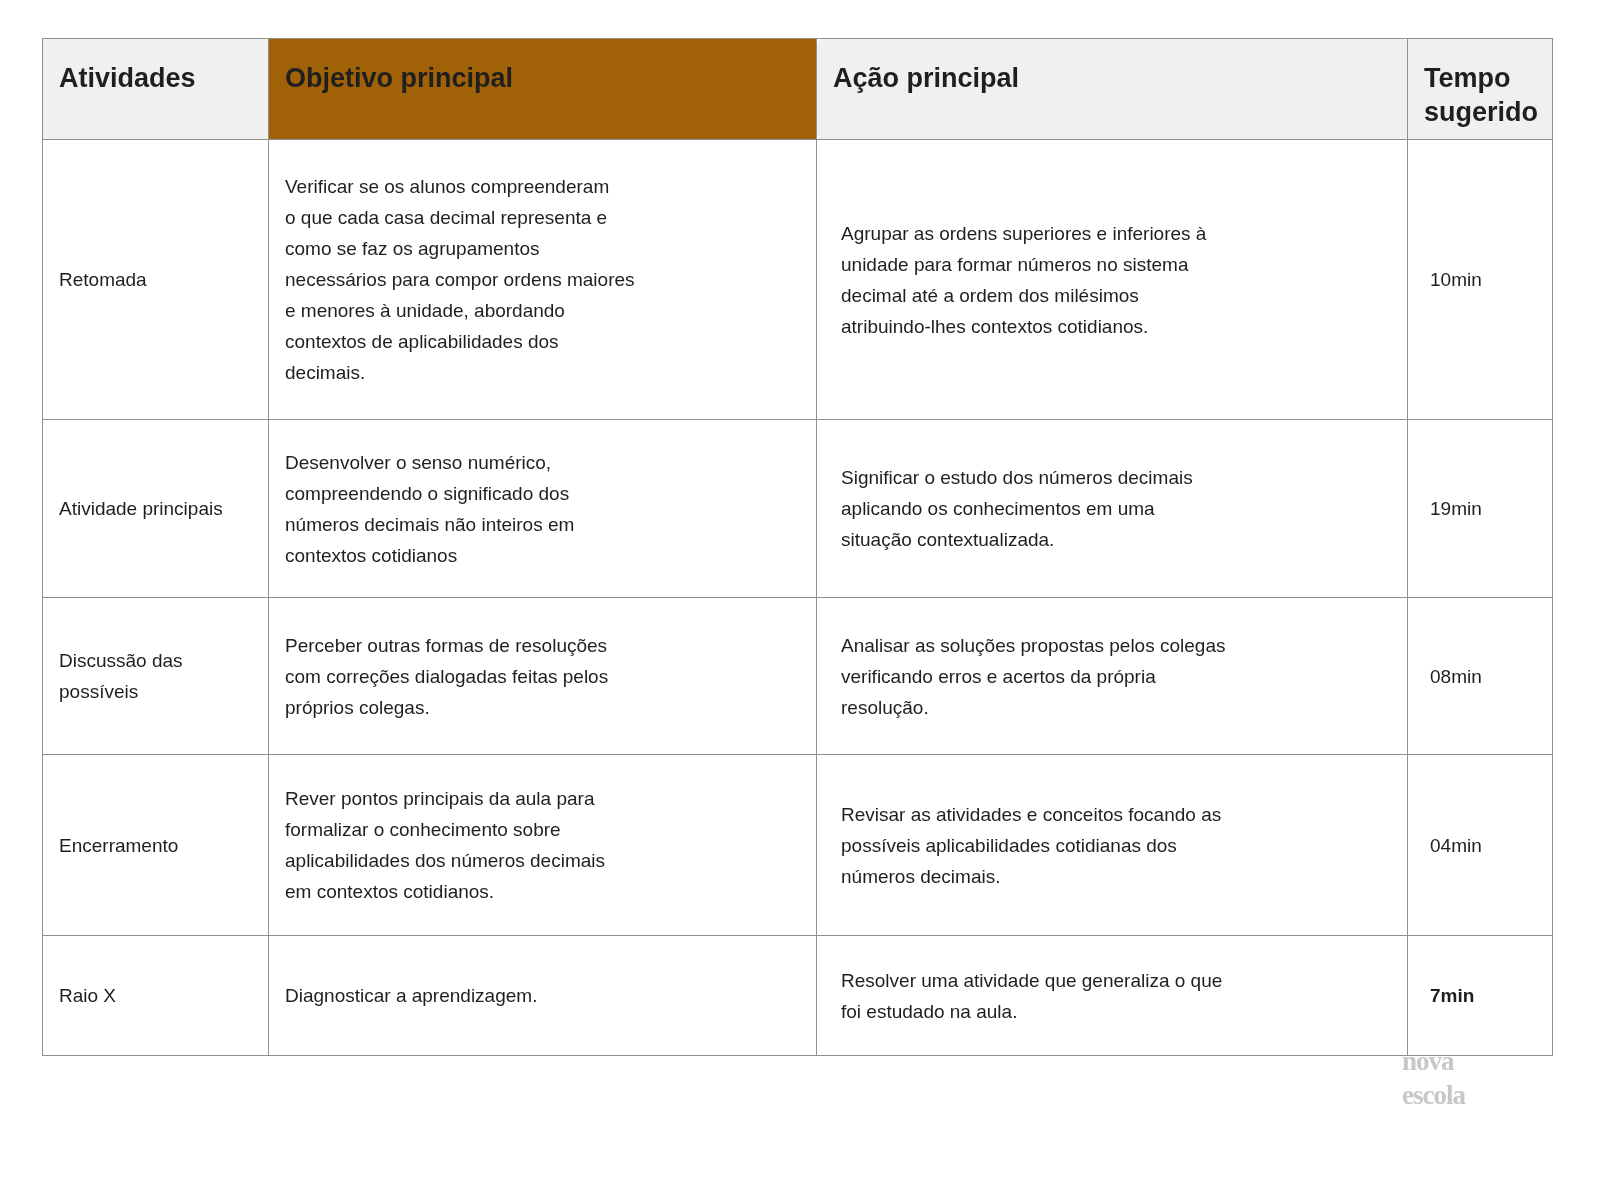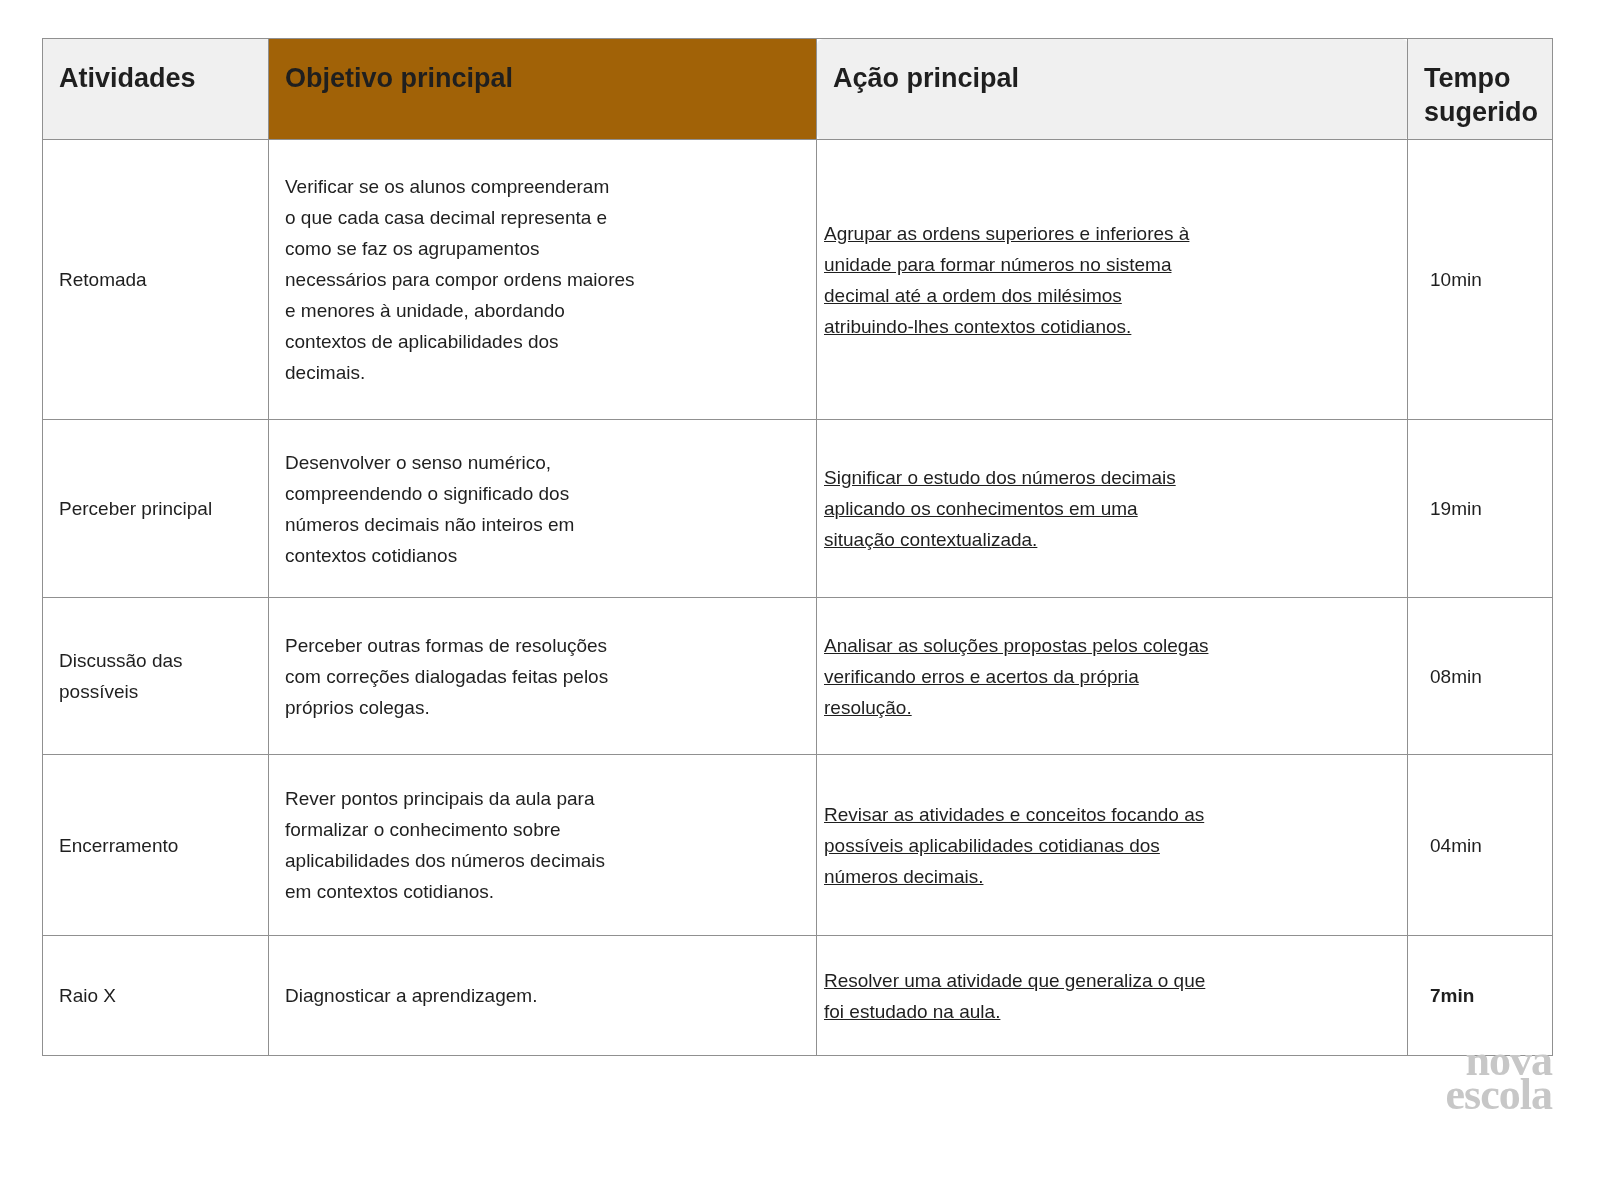--- a/index.html
+++ b/index.html
@@ -43,40 +43,40 @@
     padding: 22px 14px 10px 16px;
   }
   table.plan tbody td {
     background: #ffffff;
     font-size: 19px;
     line-height: 31px;
     vertical-align: middle;
     padding: 12px 12px 12px 16px;
   }
   table.plan tbody td.wrap { white-space: pre-line; }
-  table.plan tbody td.col-acao { padding-left: 7px; text-decoration: underline; }
+  table.plan tbody td.col-acao { padding-left: 24px; }
   table.plan tbody td.col-tempo { padding-left: 22px; }
   tr.row-h  { height: 93px; }
   tr.row-1  { height: 280px; }
   tr.row-2  { height: 178px; }
   tr.row-3  { height: 157px; }
   tr.row-4  { height: 181px; }
   tr.row-5  { height: 120px; }
   .watermark {
     position: absolute;
     left: 1402px;
     top: 1044px;
     width: 150px;
     font-family: "Liberation Serif", "DejaVu Serif", serif;
     font-weight: bold;
-    font-size: 44px;
+    font-size: 27px;
     line-height: 34px;
     letter-spacing: -1px;
     white-space: pre-line;
-    text-align: right;
+    text-align: left;
     z-index: 5;
   }
 </style>
 </head>
 <body>
 
 <div class="page">
 
   <table class="plan" style="color: rgb(31, 31, 31);">
     <colgroup>
@@ -103,21 +103,21 @@
 e menores à unidade, abordando
 contextos de aplicabilidades dos
 decimais.</td>
         <td class="wrap col-acao" style="border-color: rgb(144, 144, 144);">Agrupar as ordens superiores e inferiores à
 unidade para formar números no sistema
 decimal até a ordem dos milésimos
 atribuindo-lhes contextos cotidianos.</td>
         <td class="col-tempo" style="border-color: rgb(144, 144, 144);">10min</td>
       </tr>
       <tr class="row-2">
-        <td class="col-atividade" style="border-color: rgb(144, 144, 144);">Perceber principal</td>
+        <td class="col-atividade" style="border-color: rgb(144, 144, 144);">Atividade principais</td>
         <td class="wrap col-objetivo" style="border-color: rgb(144, 144, 144);">Desenvolver o senso numérico,
 compreendendo o significado dos
 números decimais não inteiros em
 contextos cotidianos</td>
         <td class="wrap col-acao" style="border-color: rgb(144, 144, 144);">Significar o estudo dos números decimais
 aplicando os conhecimentos em uma
 situação contextualizada.</td>
         <td class="col-tempo" style="border-color: rgb(144, 144, 144);">19min</td>
       </tr>
       <tr class="row-3">

